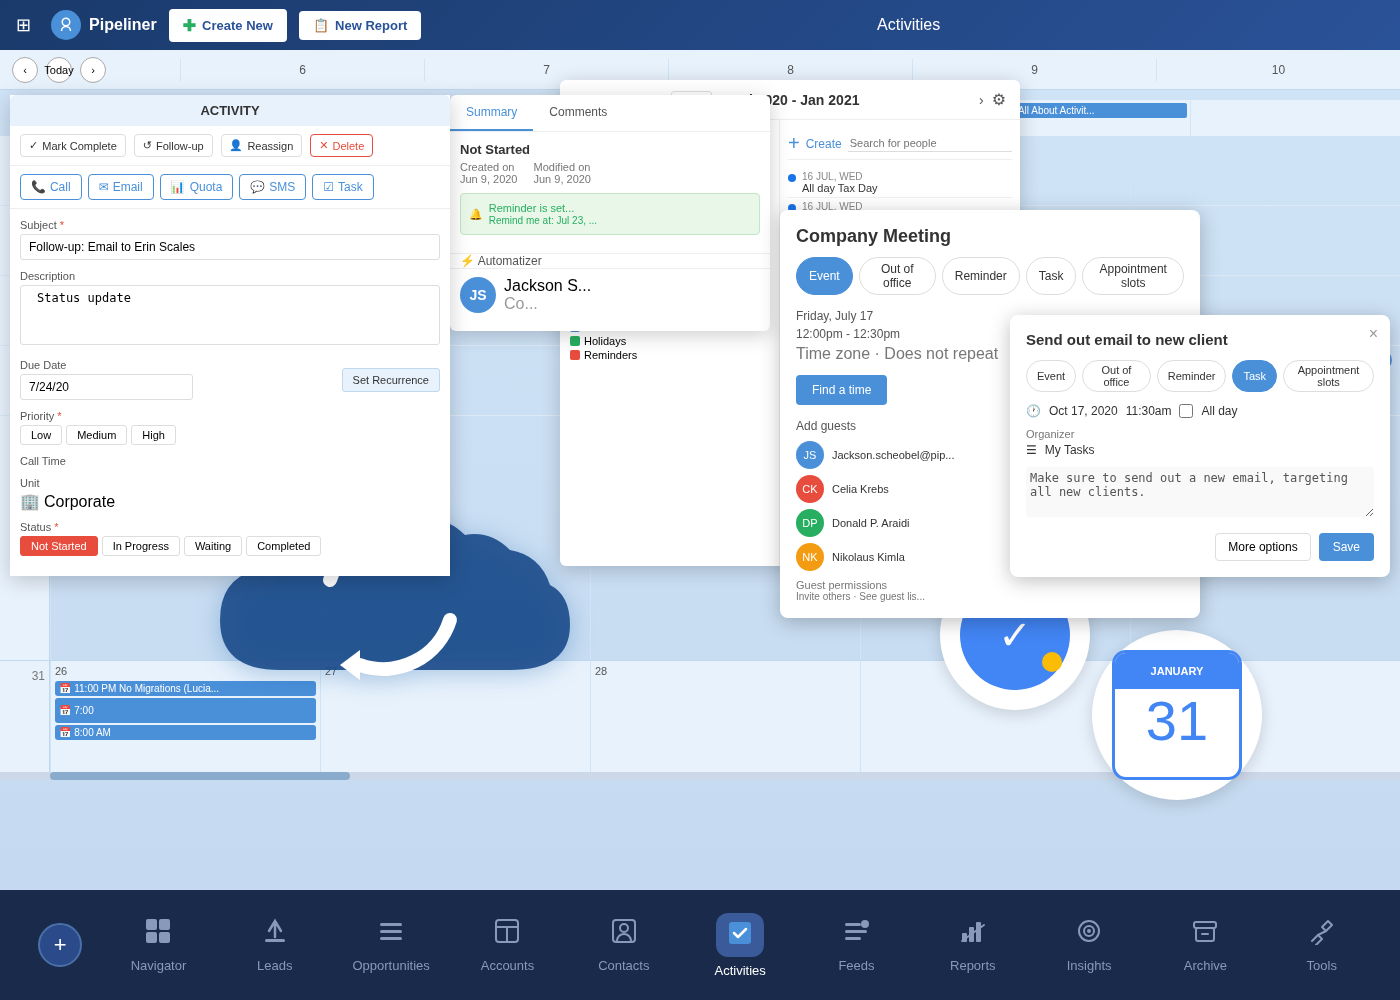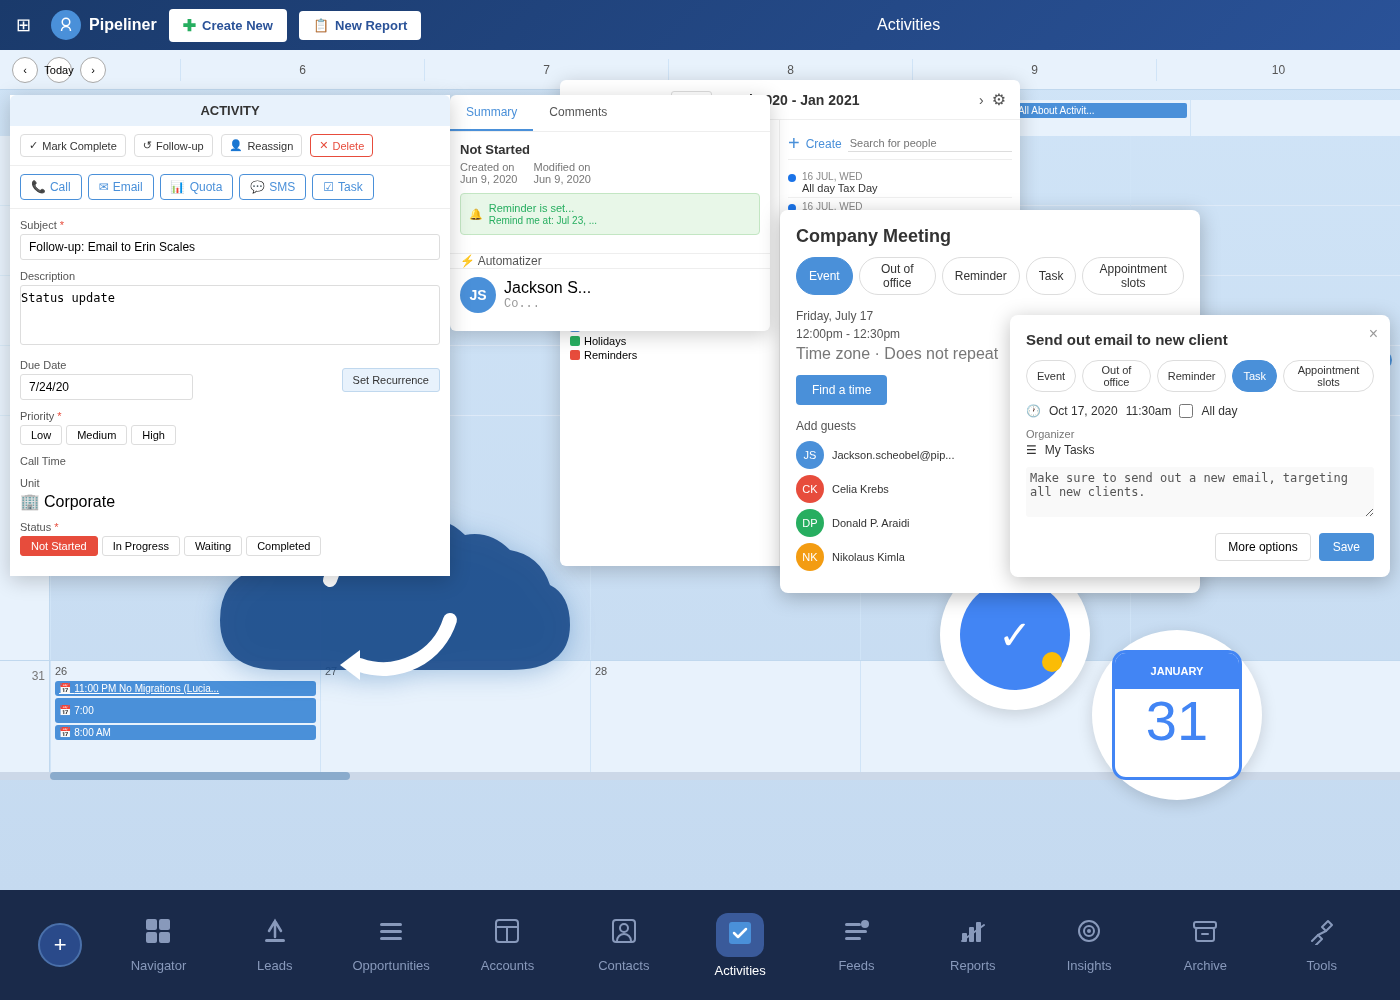--- a/index.html
+++ b/index.html
@@ -126,21 +126,21 @@
     .panel-form { padding: 10px; }
     .form-row { margin-bottom: 10px; }
     .form-label { font-size: 11px; color: #555; margin-bottom: 3px; }
     .form-label span.req { color: #e74c3c; }
     .form-input {
       width: 100%; border: 1px solid #ddd; border-radius: 3px;
       padding: 5px 8px; font-size: 12px;
     }
     .form-textarea {
       width: 100%; border: 1px solid #ddd; border-radius: 3px;
-      padding: 5px 0; font-size: 12px; height: 60px; resize: none;
+      padding: 5px 16px; font-size: 12px; height: 60px; resize: none;
     }
     .form-row-inline { display: flex; gap: 8px; margin-bottom: 10px; align-items: center; }
     .date-input {
       border: 1px solid #ddd; border-radius: 3px;
       padding: 5px 8px; font-size: 12px; flex: 1;
     }
     .set-recurrence-btn {
       background: #e8f2fc; border: 1px solid #c0d8ee;
       border-radius: 3px; padding: 5px 10px; font-size: 11px;
       cursor: pointer; color: #333;
@@ -520,21 +520,21 @@
         </div>
       </div>
     </div>
   </div>
 
   <div style="position:absolute; bottom:110px; left:0; right:0; height:120px; background:#e8f2fc; border-top:1px solid #c0d8ee; display:flex;">
     <div style="width:50px; font-size:12px; color:#777; padding:8px 4px; text-align:right; border-right:1px solid #c0d8ee;">31</div>
     <div style="flex:1; display:flex;">
       <div style="flex:1; border-left:1px solid #d0e4f7; padding:4px;">
         <div style="font-size:11px; color:#555; margin-bottom:4px;">26</div>
-        <div style="background:#4a90d9; color:white; border-radius:3px; padding:2px 4px; font-size:10px; white-space:nowrap; overflow:hidden;text-decoration:underline;">📅 <span>11:00 PM No Migrations (Lucia...</span></div>
+        <div style="background:#4a90d9; color:white; border-radius:3px; padding:2px 4px; font-size:10px; white-space:nowrap; overflow:hidden;">📅 <span>11:00 PM No Migrations (Lucia...</span></div>
         <div style="background:#4a90d9; color:white; border-radius:3px; padding:7px 4px; font-size:10px; margin-top:2px;">📅 <span>7:00</span></div>
         <div style="background:#4a90d9; color:white; border-radius:3px; padding:2px 4px; font-size:10px; margin-top:2px;">📅 <span>8:00 AM</span></div>
       </div>
       <div style="flex:1; border-left:1px solid #d0e4f7; padding:4px;">
           <div style="font-size:11px; color:#555;">27</div>
         </div>
       <div style="flex:1; border-left:1px solid #d0e4f7; padding:4px;">
           <div style="font-size:11px; color:#555;">28</div>
         </div>
       <div style="flex:1; border-left:1px solid #d0e4f7; padding:4px;"></div>
@@ -667,21 +667,21 @@
       </div>
     </div>
     <div class="automizer-section">
       <span>⚡</span>
       <span>Automatizer</span>
     </div>
     <div class="contact-card">
       <div class="contact-avatar">JS</div>
       <div>
         <div>Jackson S...</div>
-        <div style="font-size:12px; color:#999;font-family:Liberation Mono, monospace;">Co...</div>
+        <div style="font-size:16px; color:#999;">Co...</div>
       </div>
     </div>
   </div>
 
   <div class="overlay-gcal">
     <div class="gcal-header">
       <span style="font-size:12px; color:#e74c3c; font-weight:bold; margin-right:4px;">17</span>
       <span style="font-size:13px; font-weight:600; color:#333;">Calendar</span>
       <div style="margin-left:8px; font-size:11px; color:#555; border:1px solid #ddd; border-radius:3px; padding:2px 6px; cursor:pointer;">today</div>
       <button class="gcal-nav-btn">‹</button>
@@ -894,20 +894,24 @@
       </div>
       <div class="guest-row">
         <div class="guest-avatar" style="background:#27ae60; color:white;">DP</div>
         <span class="guest-name">Donald P. Araidi</span>
       </div>
       <div class="guest-row">
         <div class="guest-avatar" style="background:#f39c12; color:white;">NK</div>
         <span class="guest-name">Nikolaus Kimla</span>
       </div>
     </div>
+    <div class="permissions-label">
+      <div>Guest permissions</div>
+      <div style="font-size:10px;">Invite others · See guest lis...</div>
+    </div>
   </div>
 
   <div class="overlay-task">
     <div class="task-title">Send out email to new client</div>
     <button class="task-close-btn">×</button>
     <div class="task-type-btns">
       <button class="task-type-btn">Event</button>
       <button class="task-type-btn">Out of office</button>
       <button class="task-type-btn">Reminder</button>
       <button class="task-type-btn active">Task</button>

